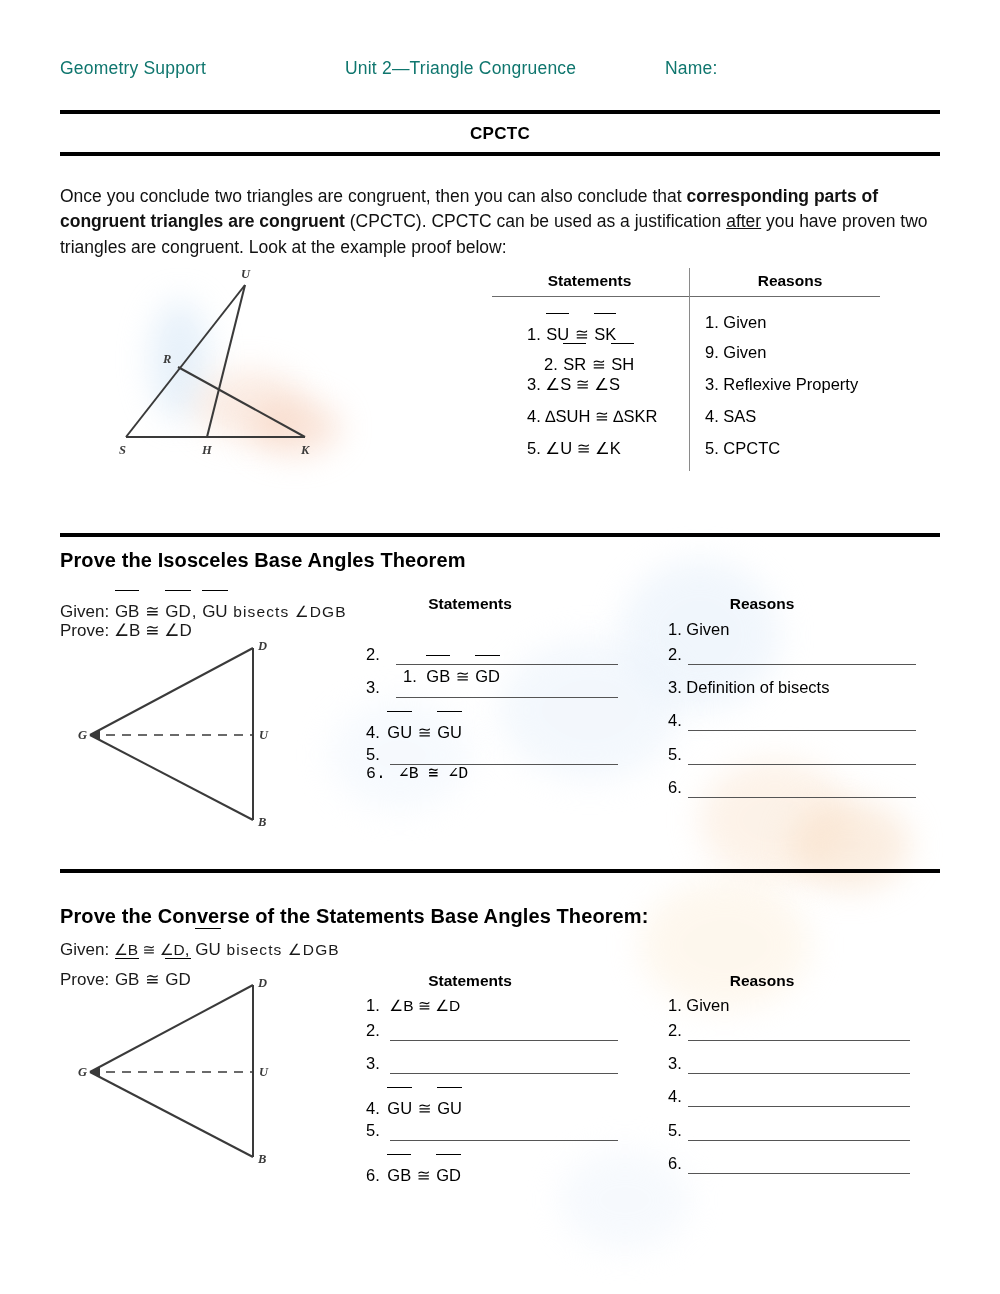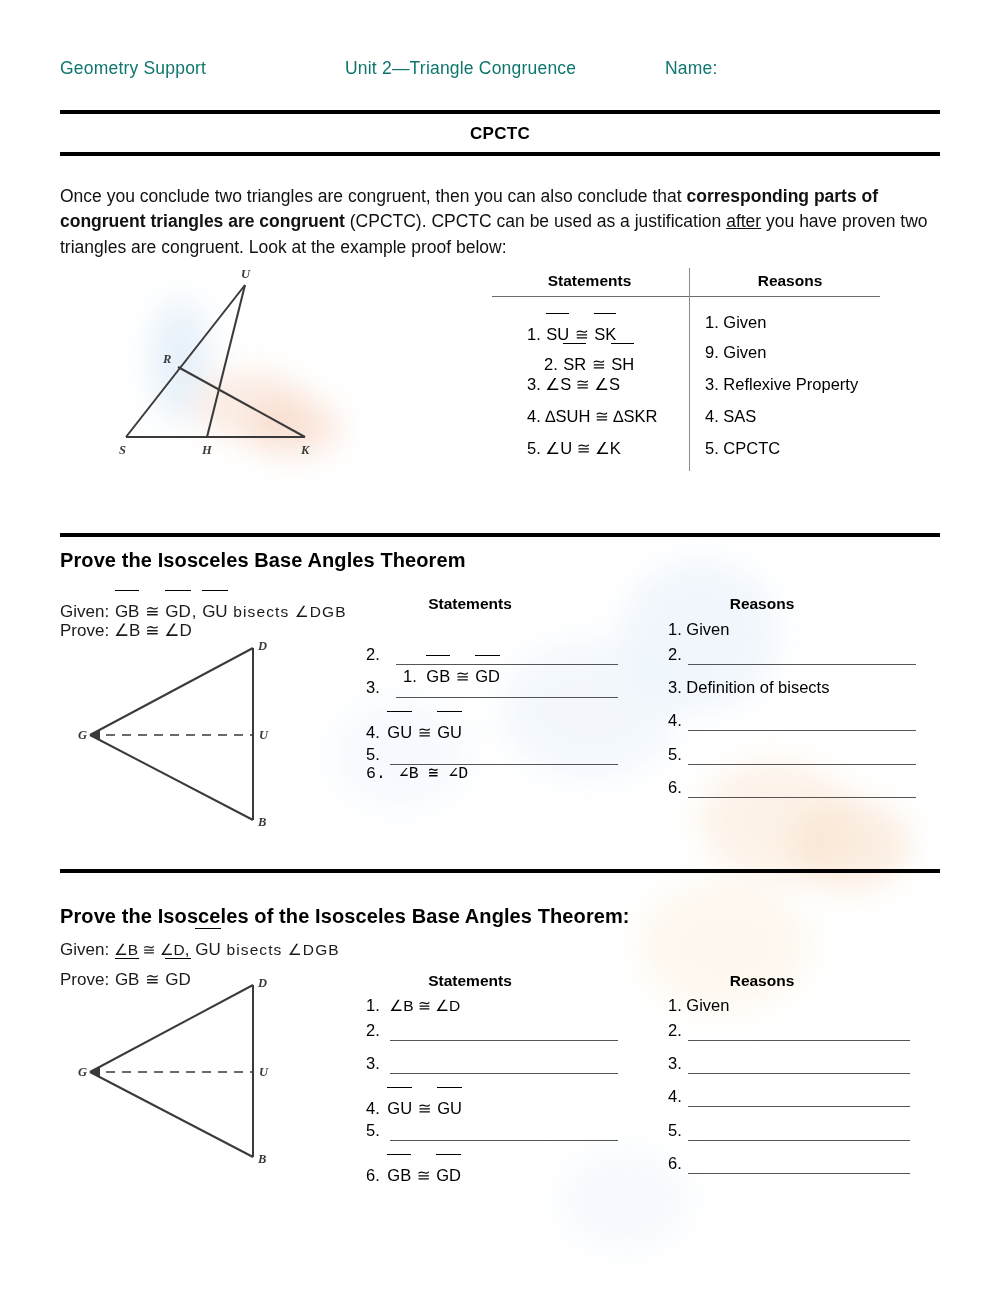--- a/index.html
+++ b/index.html
@@ -353,21 +353,21 @@
   </div>
   <div class="blank-line" style="left:688px; top:764px; width:228px;"></div>
 
   <div class="proof-item" style="left:668px; top:778px;">
     <span class="num">6.</span>
   </div>
   <div class="blank-line" style="left:688px; top:797px; width:228px;"></div>
 
   <div class="rule" style="top:869px;"></div>
 
-  <div class="sec-head" style="top:905px;">Prove the Isosceles of the Isosceles Base Angles Theorem:</div>
+  <div class="sec-head" style="top:905px;">Prove the Converse of the Statements Base Angles Theorem:</div>
 
   <div class="given-line" style="top:928px;">
     <span>Given:</span>
     <span style="font-size:15.5px;">∠B ≅ ∠D</span><span>,</span>
     <span class="seg">GU</span>
     <span class="sp-wide" style="font-size:15.5px;">bisects ∠DGB</span>
   </div>
 
   <div class="given-line" style="top:958px;">
     <span>Prove:</span>

